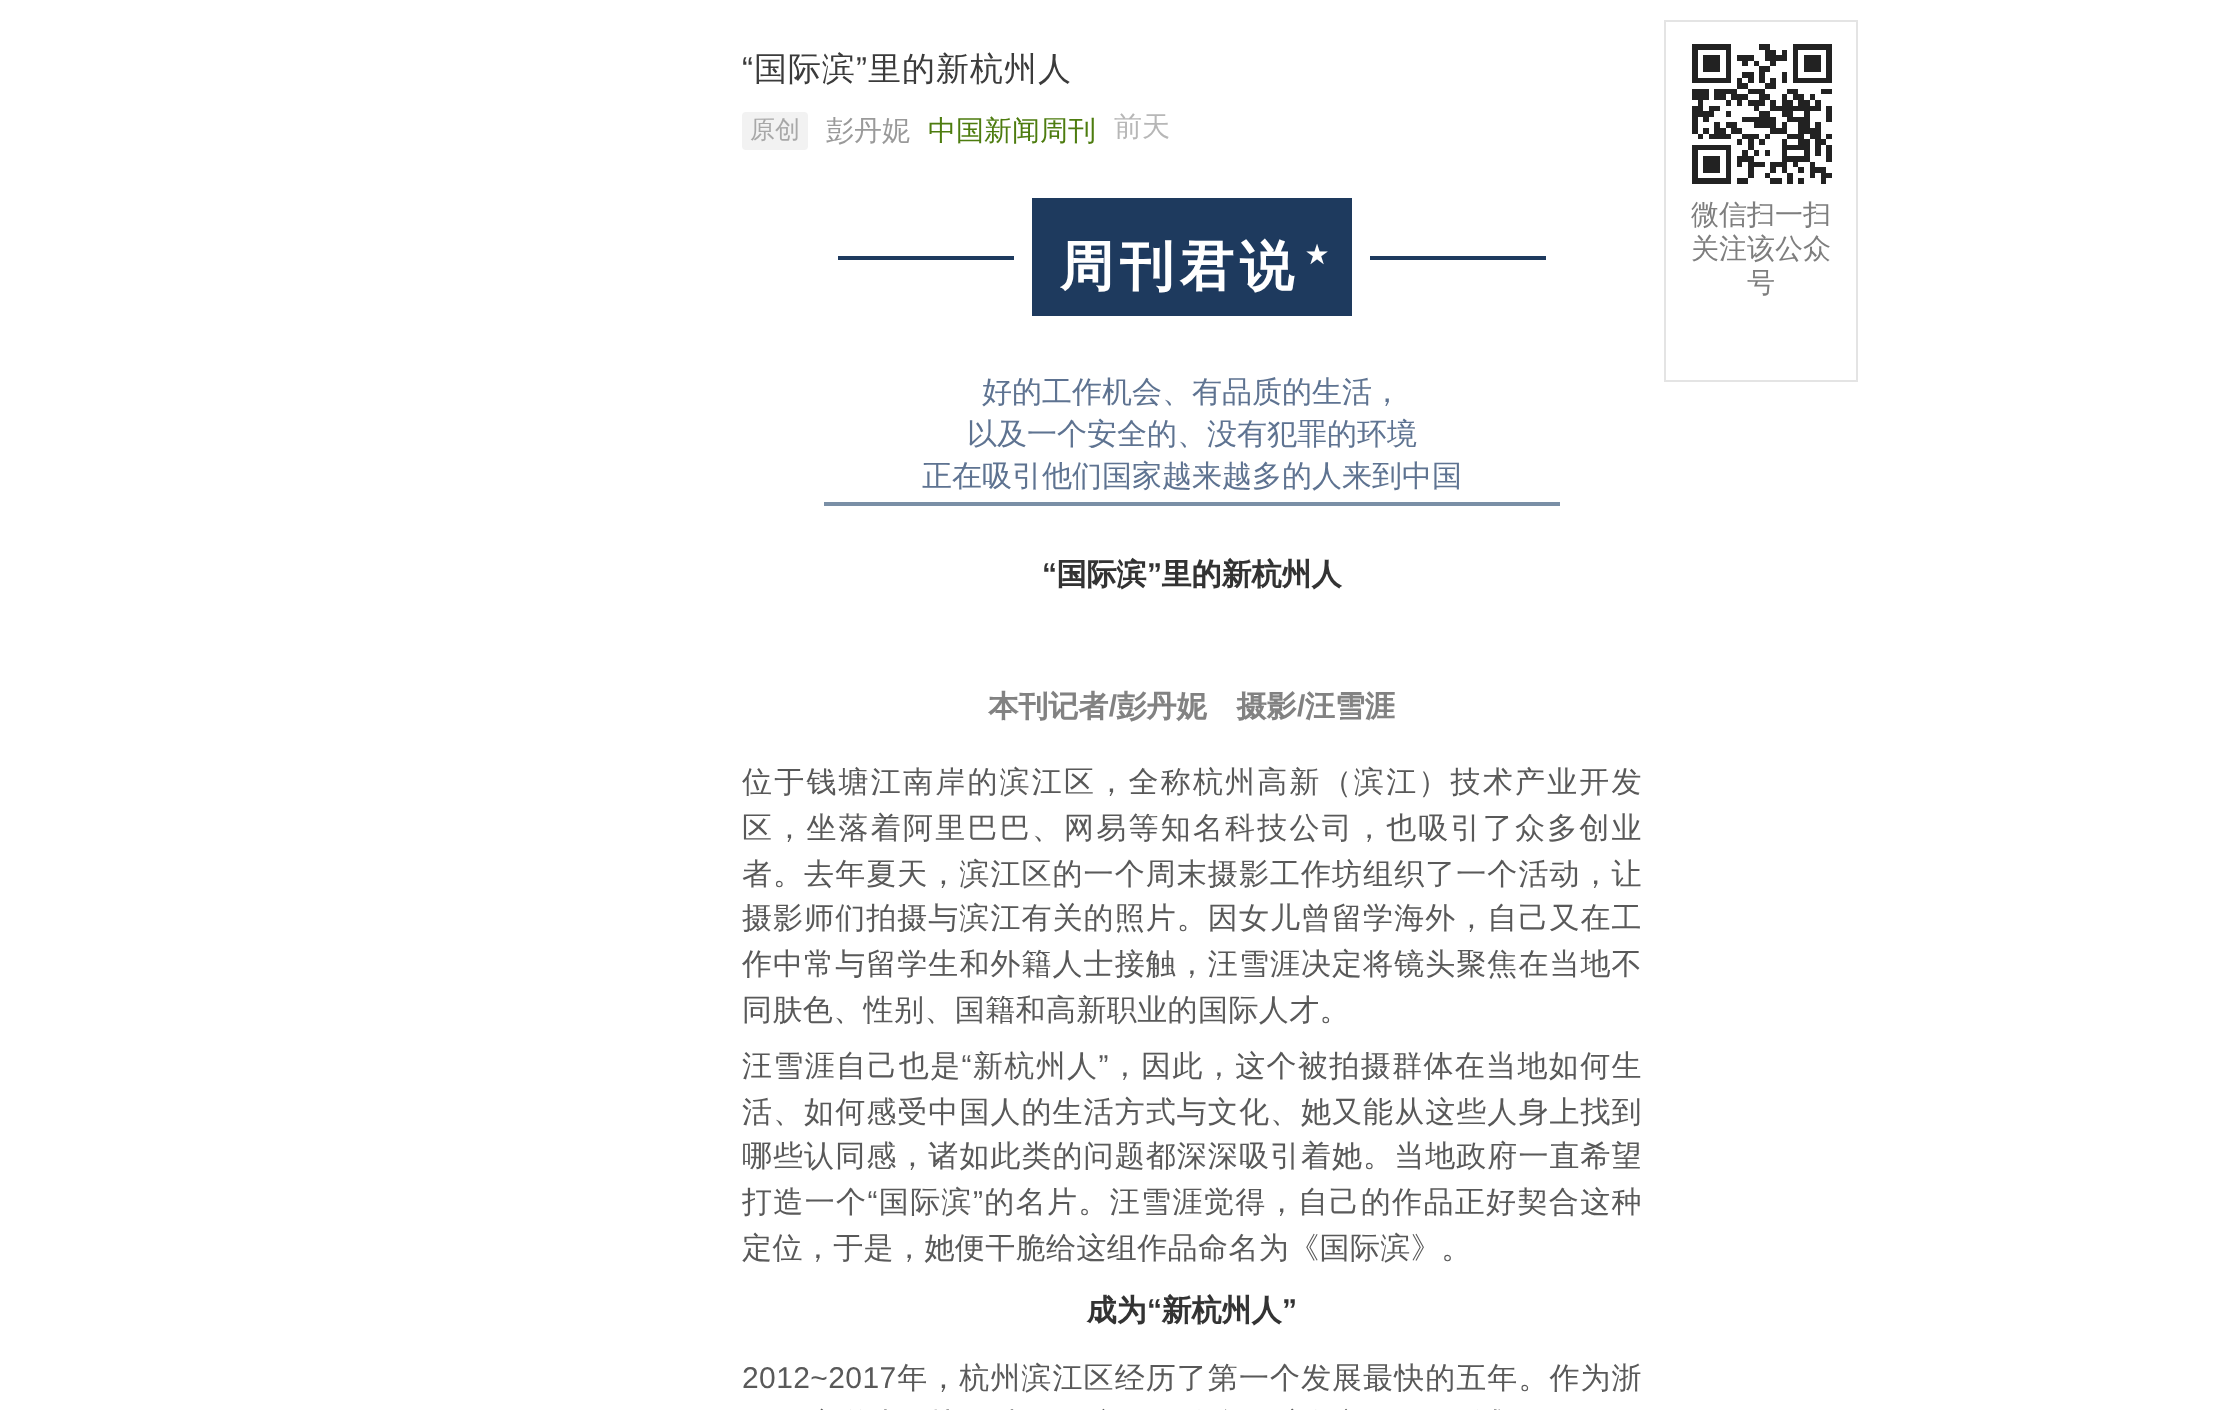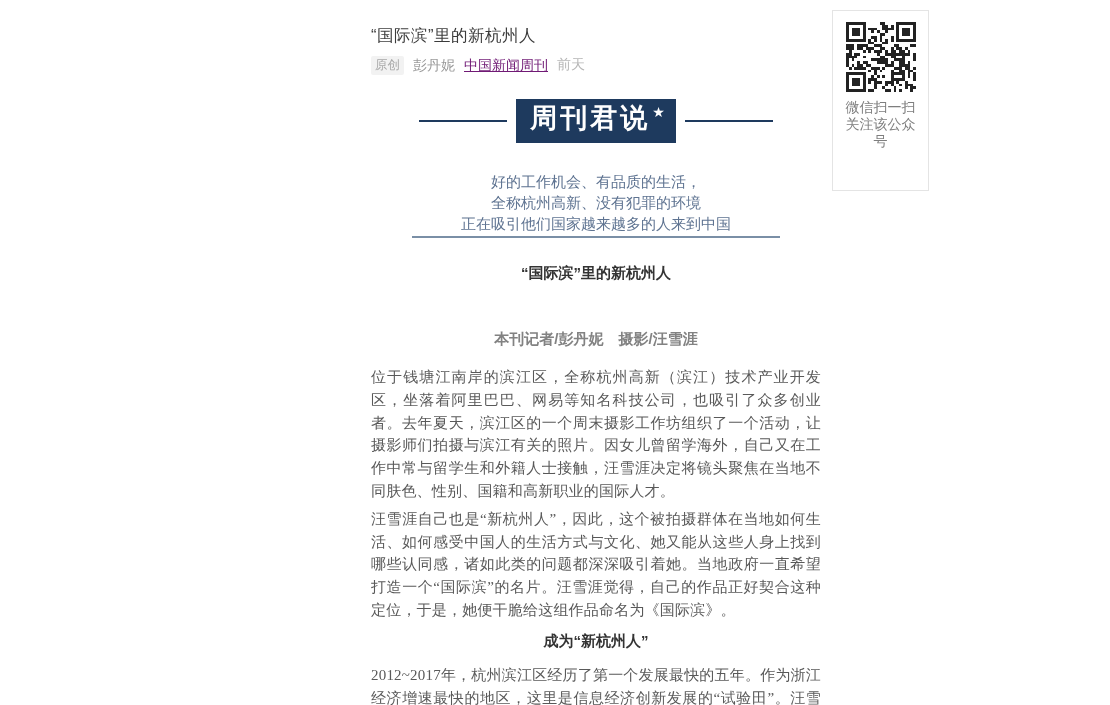--- a/index.html
+++ b/index.html
@@ -8,37 +8,37 @@
     font-family:"Liberation Sans","DejaVu Sans",sans-serif;
     -webkit-font-smoothing:antialiased;
   }
   .content{position:absolute;left:371px;top:0;width:450px;}
   h1.title{
     margin:24px 0 0;font-size:16.5px;line-height:22px;font-weight:500;color:#3b3b3b;letter-spacing:.5px;
   }
   .meta{margin-top:9px;font-size:14px;line-height:20px;display:flex;align-items:center;gap:9px;}
   .badge{background:#f2f2f2;color:#a8a8a8;font-size:12.5px;line-height:17px;padding:1px 4px;border-radius:2px;}
   .author{color:#9a9a9a;}
-  .account{color:#701a75;cursor:pointer;text-decoration:underline;}
+  .account{color:#4d7c0f;cursor:pointer;}
   .time{color:#b7b7b7;font-family:Liberation Mono, monospace;}
   .banner{margin-top:24px;display:flex;align-items:center;justify-content:center;}
   .bline{width:88px;height:2px;background:#1e3a5e;}
   .bbox{
-    background:#1e3a5e;color:#ffffff;margin:0 9px;padding:3px 11px 5px 14px;
+    background:#1e3a5e;color:#ffffff;margin:0 9px;padding:18px 11px 5px 14px;
     font-size:27px;font-weight:bold;letter-spacing:3px;line-height:32px;white-space:nowrap;
   }
   .bstar{font-size:14px;letter-spacing:0;position:relative;top:-10px;margin-left:2px;font-weight:normal;}
   .intro{margin-top:28px;text-align:center;color:#5e7391;font-size:15px;line-height:21px;}
   .sep{width:368px;height:2px;background:#7a8fa6;margin:2px auto 0;}
   .headblock{margin-top:24px;text-align:center;font-weight:bold;font-size:15px;line-height:21px;}
   .ht{color:#333333;}
   .hm{color:#828282;margin-top:45px;}
   p.body{
     margin:0 0 5px;font-size:15px;line-height:22.8px;color:#595959;
-    text-align:justify;text-justify:inter-ideograph;letter-spacing:.2px;font-family:Liberation Serif, serif;
+    text-align:justify;text-justify:inter-ideograph;letter-spacing:.2px;
   }
   p.first{margin-top:17px;}
   .sechead{margin:8px 0 12px;text-align:center;font-weight:bold;font-size:15px;line-height:22px;color:#333333;}
   .qrpanel{
     position:absolute;left:832px;top:10px;width:97px;height:181px;box-sizing:border-box;
     border:1px solid #e4e4e4;padding-top:11px;text-align:center;
   }
   .qr{width:70px;height:70px;margin:0 auto;}
   .qrcap{margin-top:7px;padding:0 9px;font-size:14px;line-height:17px;color:#7e7e7e;}
 </style>
@@ -57,21 +57,21 @@
   </div>
 
   <div class="banner">
     <span class="bline"></span>
     <span class="bbox"><span>周刊君说</span><span class="bstar">★</span></span>
     <span class="bline"></span>
   </div>
 
   <div class="intro">
     <div>好的工作机会、有品质的生活，</div>
-    <div>全称杭州高新、没有犯罪的环境</div>
+    <div>以及一个安全的、没有犯罪的环境</div>
     <div>正在吸引他们国家越来越多的人来到中国</div>
   </div>
 
   <div class="sep"></div>
 
   <div class="headblock">
     <div class="ht">“国际滨”里的新杭州人</div>
     <div class="hm">本刊记者/彭丹妮　摄影/汪雪涯</div>
   </div>
 

